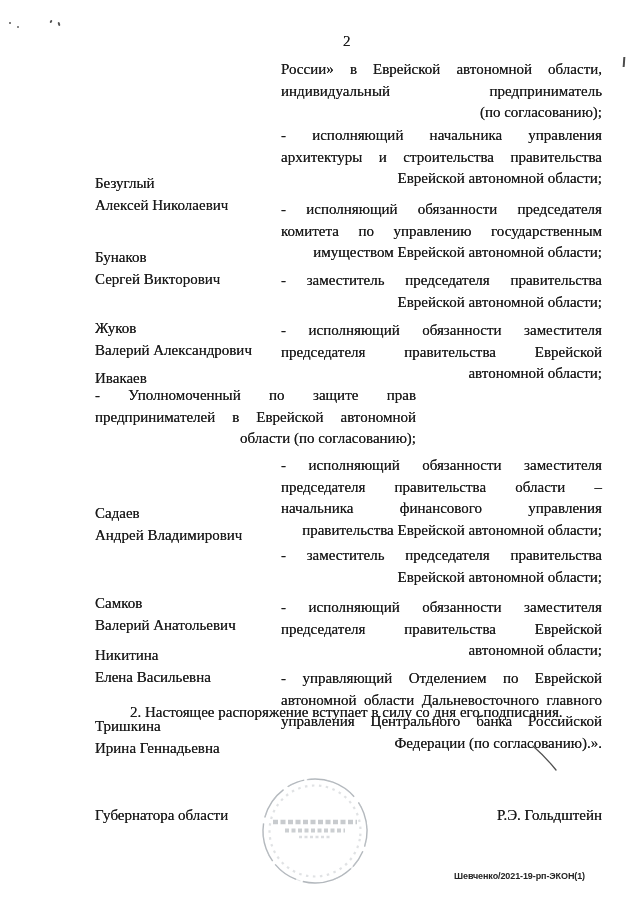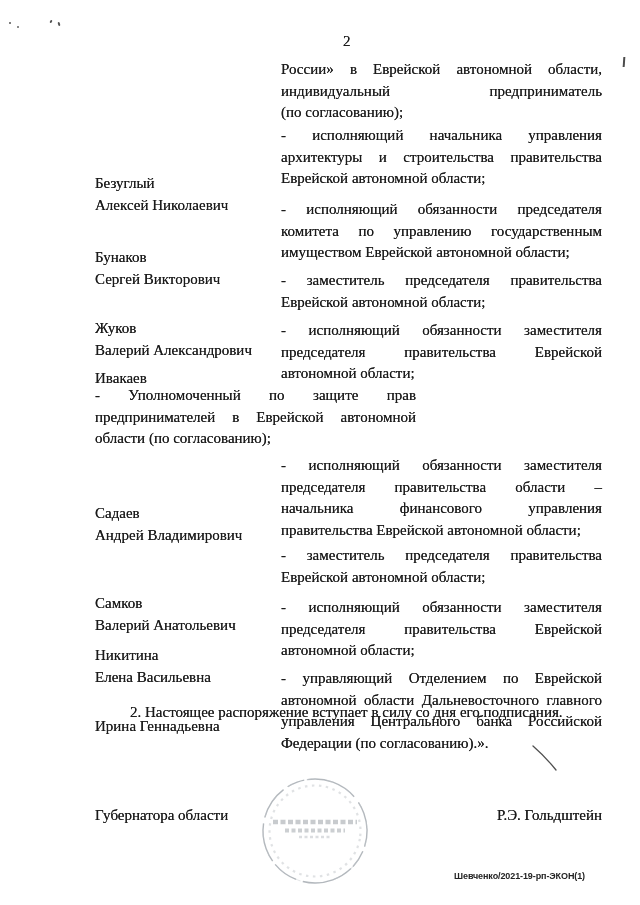--- a/index.html
+++ b/index.html
@@ -12,21 +12,21 @@
   .page-number { position:absolute; top:33px; left:343px; font-size:15px; line-height:17px; }
   .entries { position:absolute; inset:0;border-radius:24px; }
   .entry { position:absolute; left:95px; width:507px; display:flex; }
   .names  { width:186px; flex:none;margin-top:48px; }
   .desc   { width:321px; flex:none; }
   .nline, .jline, .lline, .closing, .sig, .para {
     font-size:15px; line-height:21.5px;
   }
   .nline { white-space:nowrap; }
   .jline { text-align:justify; text-align-last:justify; white-space:nowrap; }
-  .lline { text-align:left; white-space:nowrap; }
+  .lline { text-align:right; white-space:nowrap; }
   .entry:nth-child(1){ top:59px; }
   .entry:nth-child(2){ top:125px; }
   .entry:nth-child(3){ top:199px; }
   .entry:nth-child(4){ top:270px; }
   .entry:nth-child(5){ top:320px; }
   .entry:nth-child(6){ top:385px; }
   .entry:nth-child(7){ top:455px; }
   .entry:nth-child(8){ top:545px; }
   .entry:nth-child(9){ top:597px; }
   .entry:nth-child(10){ top:668px; }
@@ -148,20 +148,21 @@
           <div class="nline">Елена Васильевна</div>
         </div>
         <div class="desc">
           <div class="jline">- исполняющий обязанности заместителя</div>
           <div class="jline">председателя правительства Еврейской</div>
           <div class="lline">автономной области;</div>
         </div>
       </div>
       <div class="entry">
         <div class="names">
+          <div class="nline">Тришкина</div>
           <div class="nline">Ирина Геннадьевна</div>
         </div>
         <div class="desc">
           <div class="jline">- управляющий Отделением по Еврейской</div>
           <div class="jline">автономной области Дальневосточного главного</div>
           <div class="jline">управления Центрального банка Российской</div>
           <div class="lline">Федерации (по согласованию).».</div>
         </div>
       </div>
     </div>

